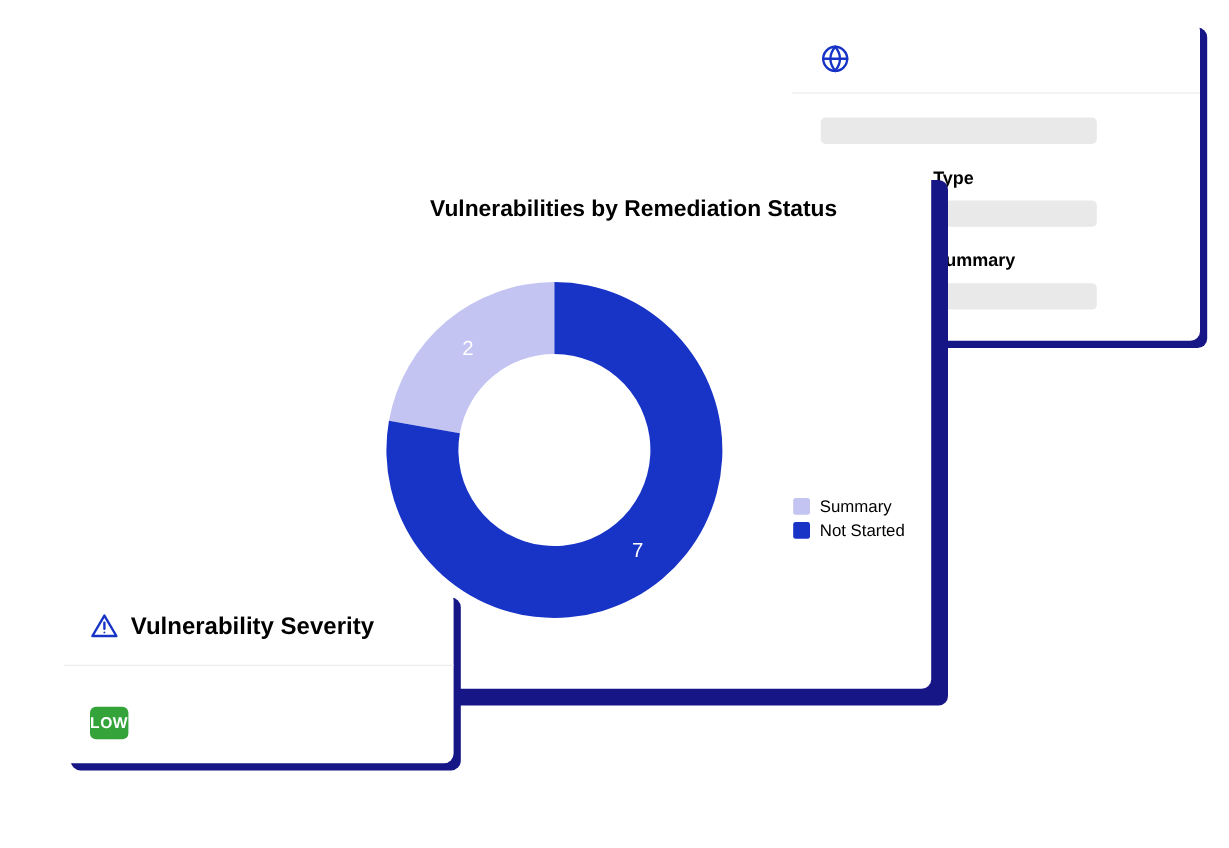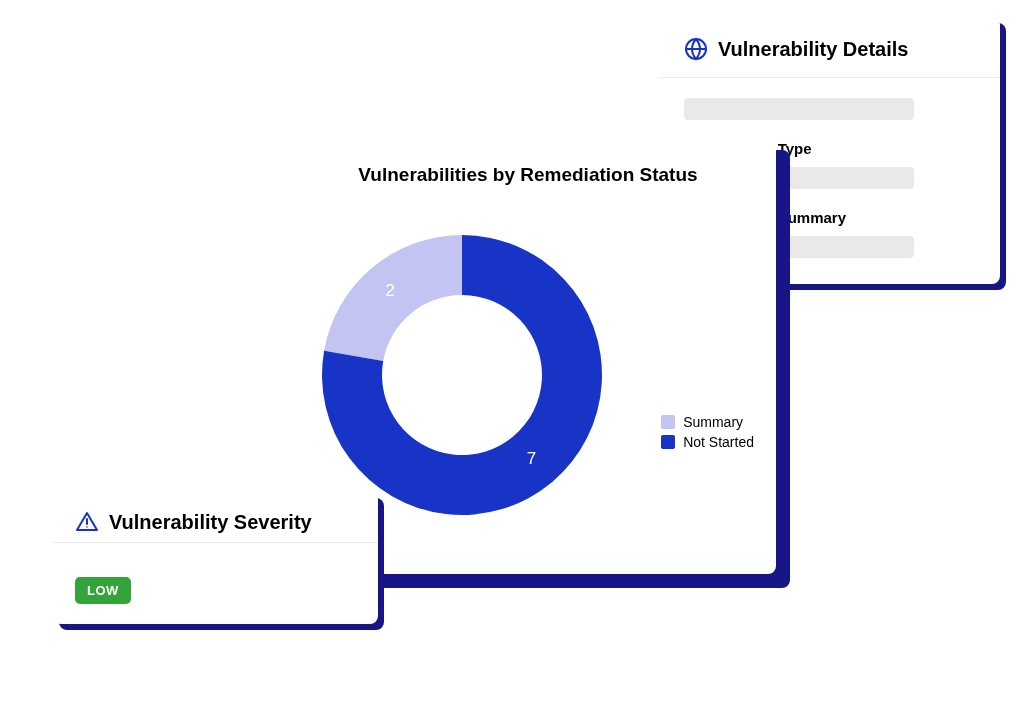--- a/index.html
+++ b/index.html
@@ -54,47 +54,46 @@
   #donut-wrap svg { display: block; }
   .donut-num { position: absolute; color: #ffffff; font-size: 17px; font-weight: 500; }
   .legend { position: absolute; right: -2px; top: 210px; font-size: 14px; }
   .legend-row { display: flex; align-items: center; gap: 8px; margin: 4px 0; }
   .swatch { width: 14px; height: 14px; border-radius: 2px; display: inline-block; }
 
   
   #severity-card { left: 53px; top: 492px; width: 325px; padding: 10px 0 20px 0; }
   #severity-card .hdr {
     display: flex; align-items: center; gap: 10px;
-    padding: 8px 22px 8px 22px;
+    padding: 8px 22px 20px 22px;
     border-bottom: 1px solid var(--line);
     font-size: 20px; font-weight: 700;
   }
   #severity-card .body { padding: 20px 22px 0 22px; }
   #severity-card .body-label { font-size: 15px; font-weight: 700; }
   .badge {
     display: inline-block; margin-top: 14px;
     background: var(--green); color: #fff;
     font-size: 13px; font-weight: 700; letter-spacing: .5px;
-    padding: 6px 12px; border-radius: 5px;
+    padding: 6px 0; border-radius: 5px;
   }
   .alert-icon svg { width: 24px; height: 24px; display: block; }
 </style>
 </head>
 <body>
 
 <div id="details-card" class="card shadow-small">
   <div class="hdr">
     <span class="globe-icon">
       <svg viewBox="0 0 24 24" fill="none" stroke="#1834c7" stroke-width="2" stroke-linecap="round">
         <circle cx="12" cy="12" r="10"></circle>
         <path d="M2 12h20"></path>
         <path d="M12 2c2.5 3 4 6.5 4 10s-1.5 7-4 10c-2.5-3-4-6.5-4-10s1.5-7 4-10z"></path>
       </svg>
     </span>
-    <span>Vulnerability Details</span>
   </div>
 
   <div class="section">
     <div class="placeholder long"></div>
   </div>
   <div class="section">
     <div class="section-label">Vulnerability Type</div>
     <div class="placeholder long"></div>
   </div>
   <div class="section">

